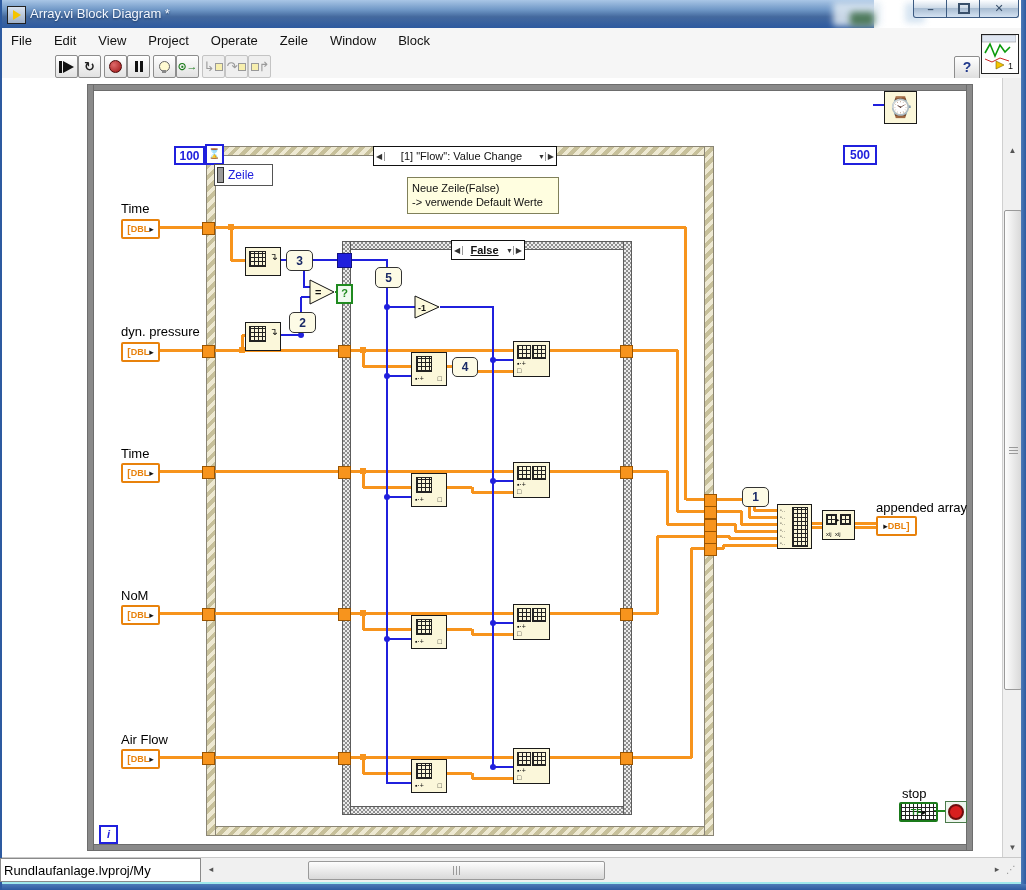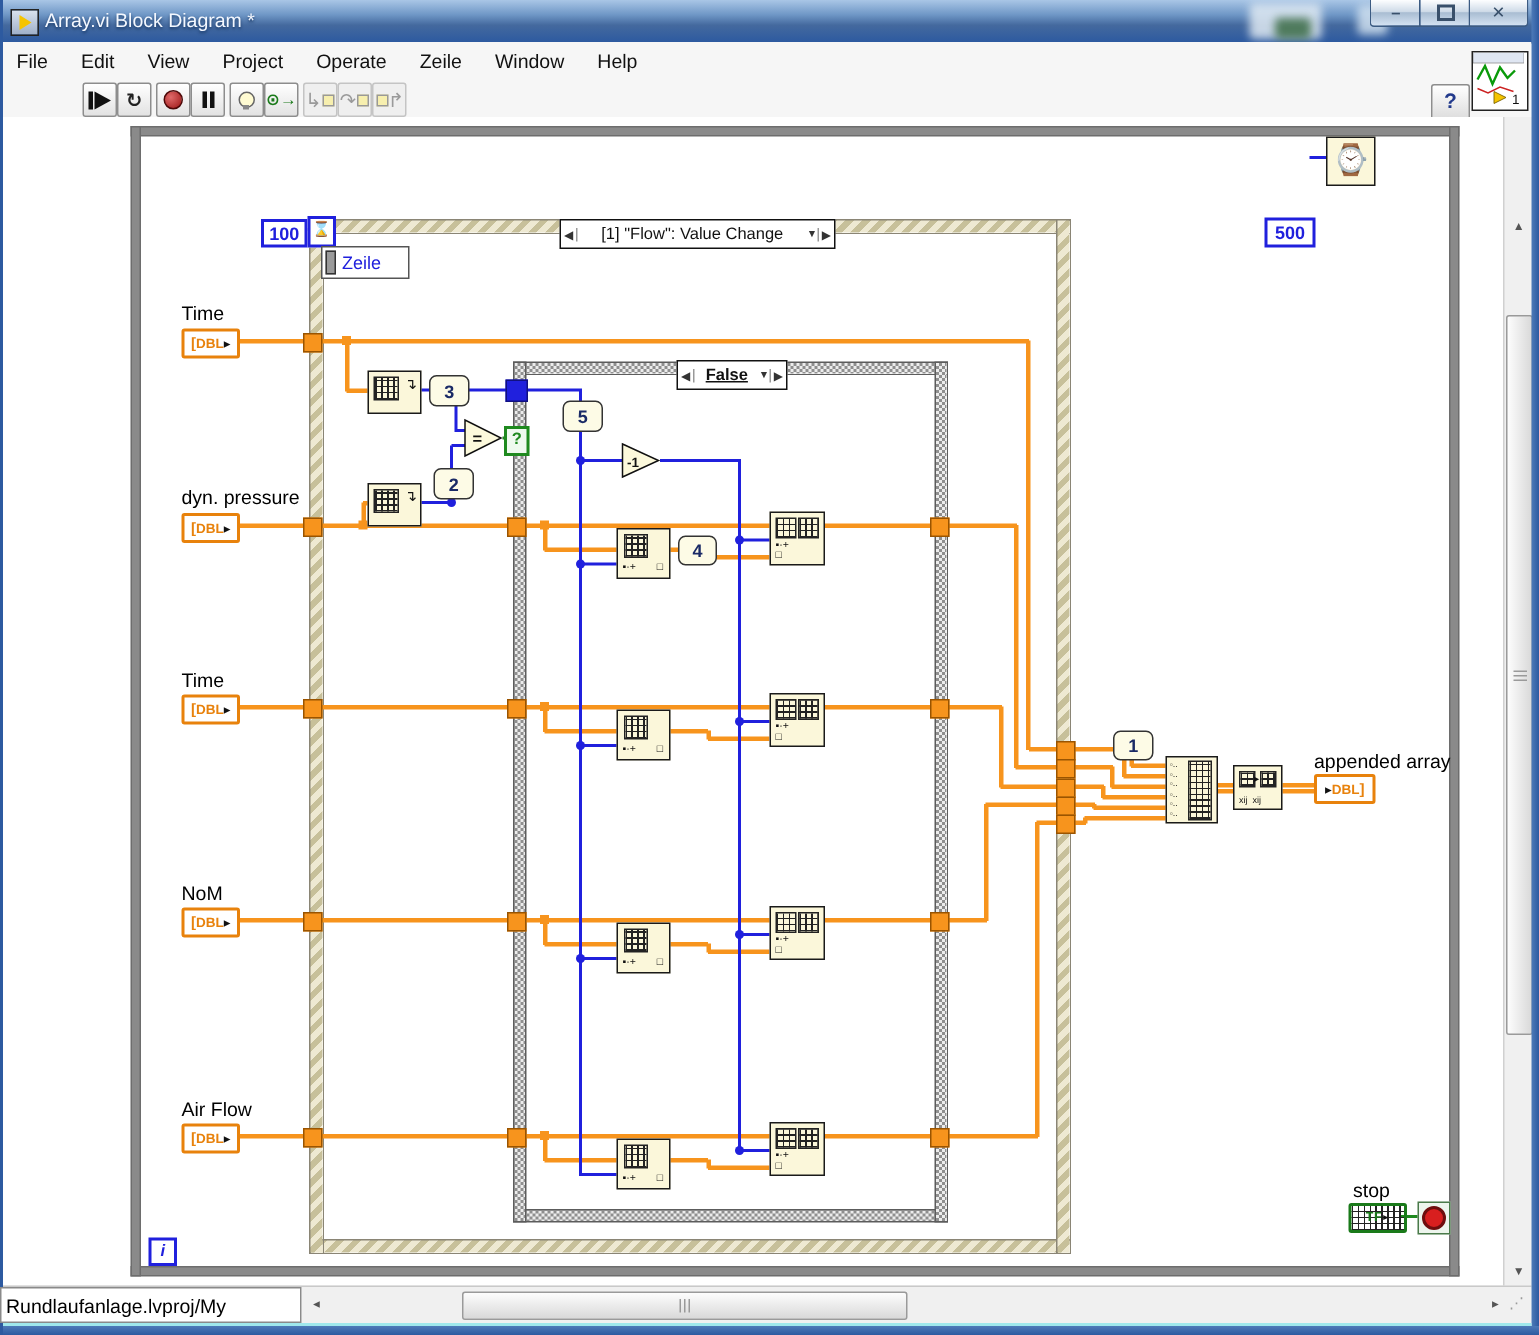--- a/index.html
+++ b/index.html
@@ -1,20 +1,20 @@
 <!DOCTYPE html>
 <html><head>
 <meta charset="utf-8">
 <style>
   html,body{margin:0;padding:0;background:#1c4a8c;}
   #win{position:relative;width:1026px;height:890px;overflow:hidden;
        font-family:"Liberation Sans","DejaVu Sans",sans-serif;background:#fff;}
   .abs{position:absolute;}
   
-  #titlebar{left:0;top:0;width:1026px;height:28px;
+  #titlebar{left:0;top:0;width:874px;height:28px;
     background:linear-gradient(#a9c6e6 0%,#6f97c6 35%,#44699e 60%,#2d5aa0 100%);
     border-bottom:1px solid #17335e;}
   .blob{filter:blur(3px);opacity:.85;border-radius:3px;}
   #title-ico{left:7px;top:6px;width:17px;height:16px;background:linear-gradient(#d9e2ee,#9fb0c8);
     border:1px solid #222;display:flex;align-items:center;justify-content:center;}
   #title-ico .tri{width:0;height:0;border-left:8px solid #f5c400;border-top:5px solid transparent;border-bottom:5px solid transparent;}
   #title-text{left:30px;top:6px;color:#f4f8ff;font-size:13px;text-shadow:0 1px 2px #1a3a66;}
   .winbtn{top:0;height:17px;background:linear-gradient(#fdfeff,#cfdbe8 45%,#a9bdd2 50%,#d4e2f2);
     border:1px solid #3c5b82;border-top:none;display:flex;align-items:center;justify-content:center;
     color:#39506b;font-size:11px;font-weight:bold;}
@@ -51,21 +51,21 @@
   .hdr .aro{font-size:8px;color:#333;padding:0 2px;border-left:1px solid #999;border-right:1px solid #999;}
   .hdr .al{border:none;border-right:1px solid #999;}
   .hdr .ar{border:none;border-left:1px solid #999;}
   .lab{font-size:13px;color:#000;z-index:4;white-space:nowrap;}
   .const{border:1px solid #333;border-radius:5px;background:#fdfbe6;color:#1a2a66;font-weight:bold;
     font-size:12px;display:flex;align-items:center;justify-content:center;z-index:4;}
   .iconst{border:2px solid #2020dd;background:#fff;color:#2020dd;font-weight:bold;font-size:12px;
     display:flex;align-items:center;justify-content:center;z-index:4;}
   .term{background:#fff;display:flex;align-items:center;justify-content:center;z-index:4;border-radius:2px;}
   .term.o{border:2px solid #e8820c;width:35px;height:16px;}
-  .term.g{border:2px solid #1a7a1a;width:35px;height:16px;font-family:Liberation Mono, monospace;}
+  .term.g{border:2px solid #1a7a1a;width:35px;height:16px;}
   .term .tb{font-size:9px;font-weight:bold;letter-spacing:0;}
   .term.o .tb,.term.o .brk{color:#e8820c;}
   .term.g .tb{color:#1a7a1a;}
   .term .brk{font-size:10px;font-weight:bold;}
   .term .arr{font-size:9px;color:#111;line-height:1;}
   .fn{background:#fbf7da;border:1px solid #1a1a1a;z-index:4;}
   .g{position:absolute;border:1px solid #222;
      background:repeating-linear-gradient(0deg,#222 0 1px,transparent 1px 4px),
                 repeating-linear-gradient(90deg,#222 0 1px,transparent 1px 4px);}
   .mk{position:absolute;font-size:7px;color:#111;line-height:1;white-space:nowrap;}
@@ -112,21 +112,21 @@
   </div>
 
   <div class="abs" id="menubar">
     <span class="mi">File</span>
     <span class="mi">Edit</span>
     <span class="mi">View</span>
     <span class="mi">Project</span>
     <span class="mi">Operate</span>
     <span class="mi">Zeile</span>
     <span class="mi">Window</span>
-    <span class="mi">Help</span>
+    <span class="mi">Block</span>
   </div>
 
   <div class="abs" id="toolbar">
     <div class="tbtn" style="left:55px;">
         <span class="runbars"></span>
         <span class="runtri"></span>
       </div>
     <div class="tbtn" style="left:78px;">
         <span style="font-weight:bold;">↻</span>
       </div>
@@ -197,20 +197,24 @@
     <span class="cap" style="font-weight:bold;text-decoration:underline;">False</span>
     <span style="font-size:7px;color:#333;">▼</span>
     <span class="aro ar">▶</span>
   </div>
 
   <div class="abs iconst" style="left:174px;top:146px;width:27px;height:15px;">100</div>
   <div class="abs" style="left:205px;top:144px;width:15px;height:17px;border:2px solid #2020dd;background:#fff;z-index:4;text-align:center;font-size:10px;line-height:16px;color:#202080;"><span>⌛</span></div>
   <div class="abs" style="left:214px;top:164px;width:57px;height:20px;border:1px solid #555;background:#fff;z-index:4;display:flex;align-items:center;">
     <span style="width:5px;height:14px;background:#9a9a9a;border:1px solid #333;margin:0 4px 0 2px;"></span>
     <span style="color:#2020dd;font-size:12px;">Zeile</span>
+  </div>
+  <div class="abs" style="left:407px;top:177px;width:152px;height:37px;background:#fffee0;border:1px solid #80805a;z-index:4;font-size:11px;color:#111;padding:3px 4px;box-sizing:border-box;line-height:14px;">
+    <div>Neue Zeile(False)</div>
+    <div>-&gt; verwende Default Werte</div>
   </div>
 
   <div class="abs" style="left:336px;top:284px;width:13px;height:16px;border:2px solid #1f8a1f;background:#effaef;z-index:4;text-align:center;font-size:11px;font-weight:bold;color:#1f8a1f;line-height:15px;">?</div>
 
   <div class="abs lab" style="left:121px;top:201px;">Time</div>
   <div class="abs term o" style="left:121px;top:219px;">
       <span class="brk">[</span>
       <span class="tb">DBL</span>
       <span class="arr">▸</span>
     </div>

